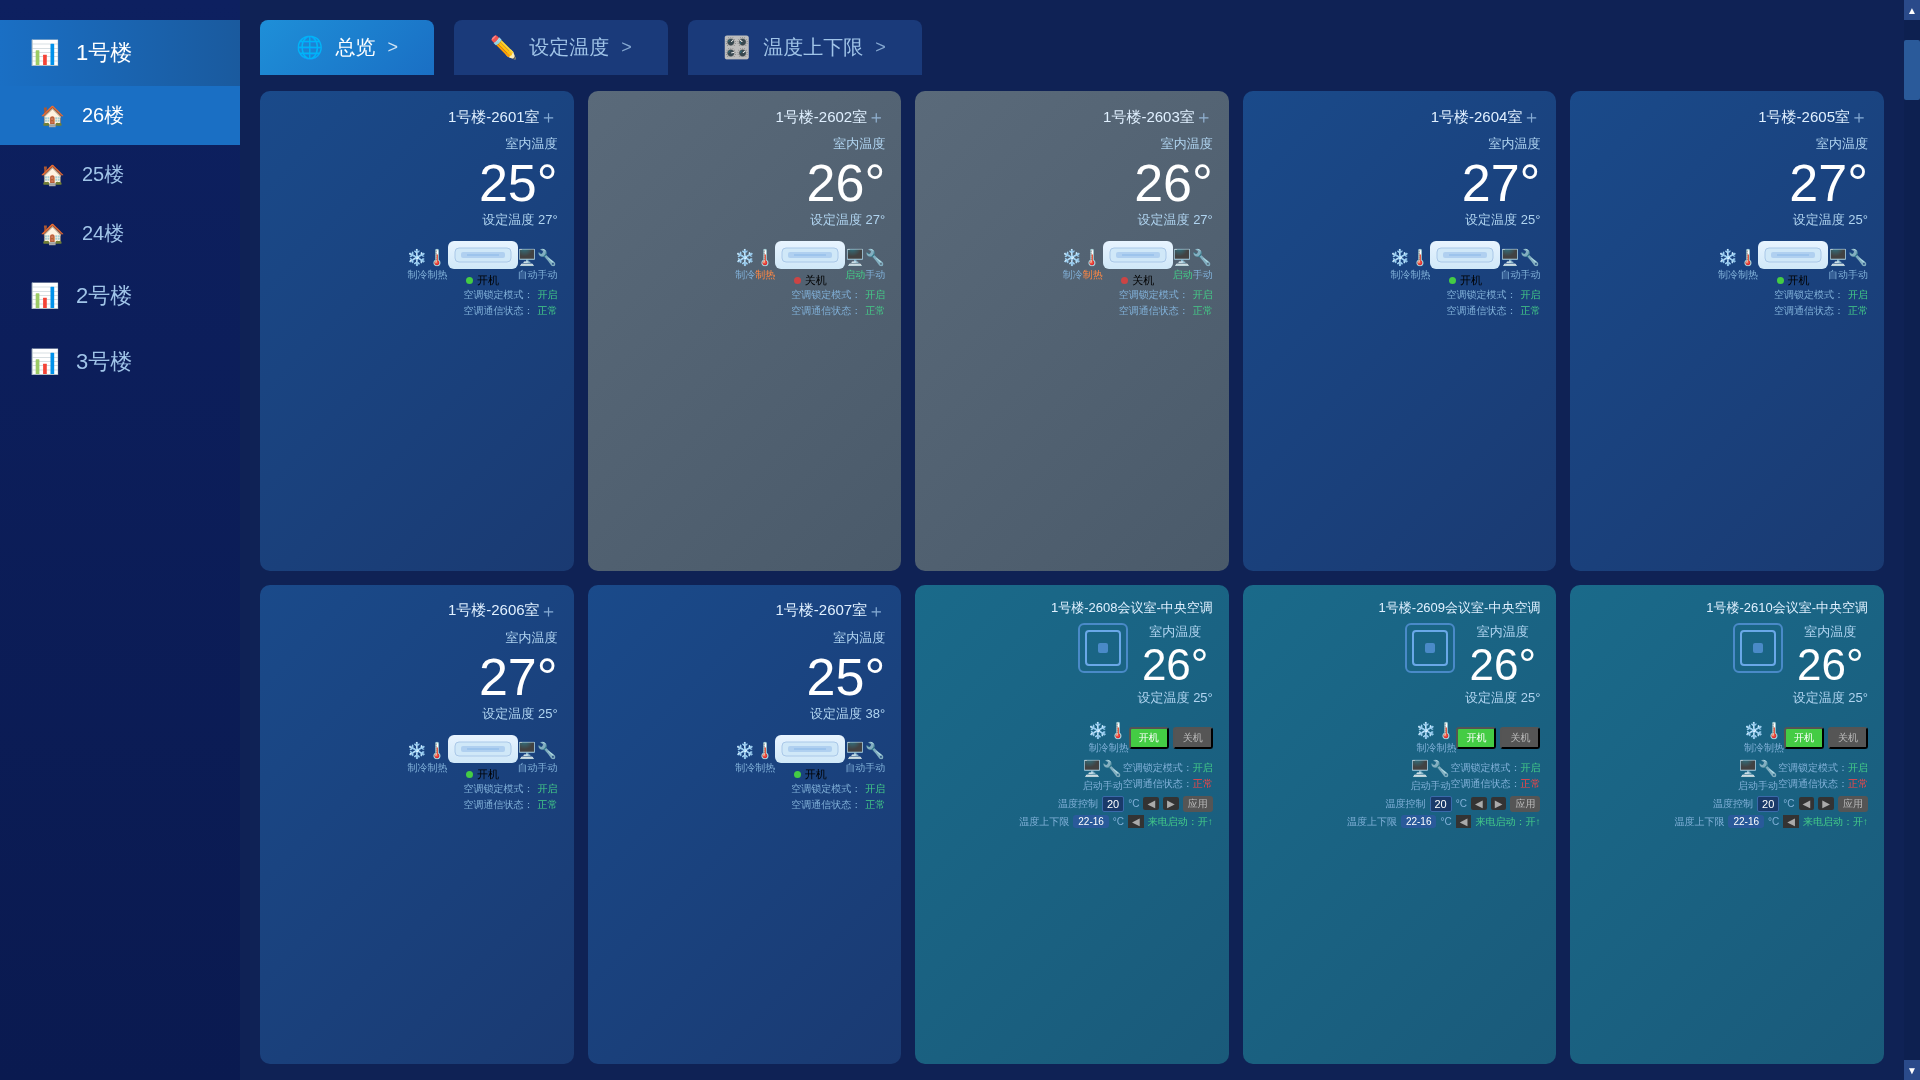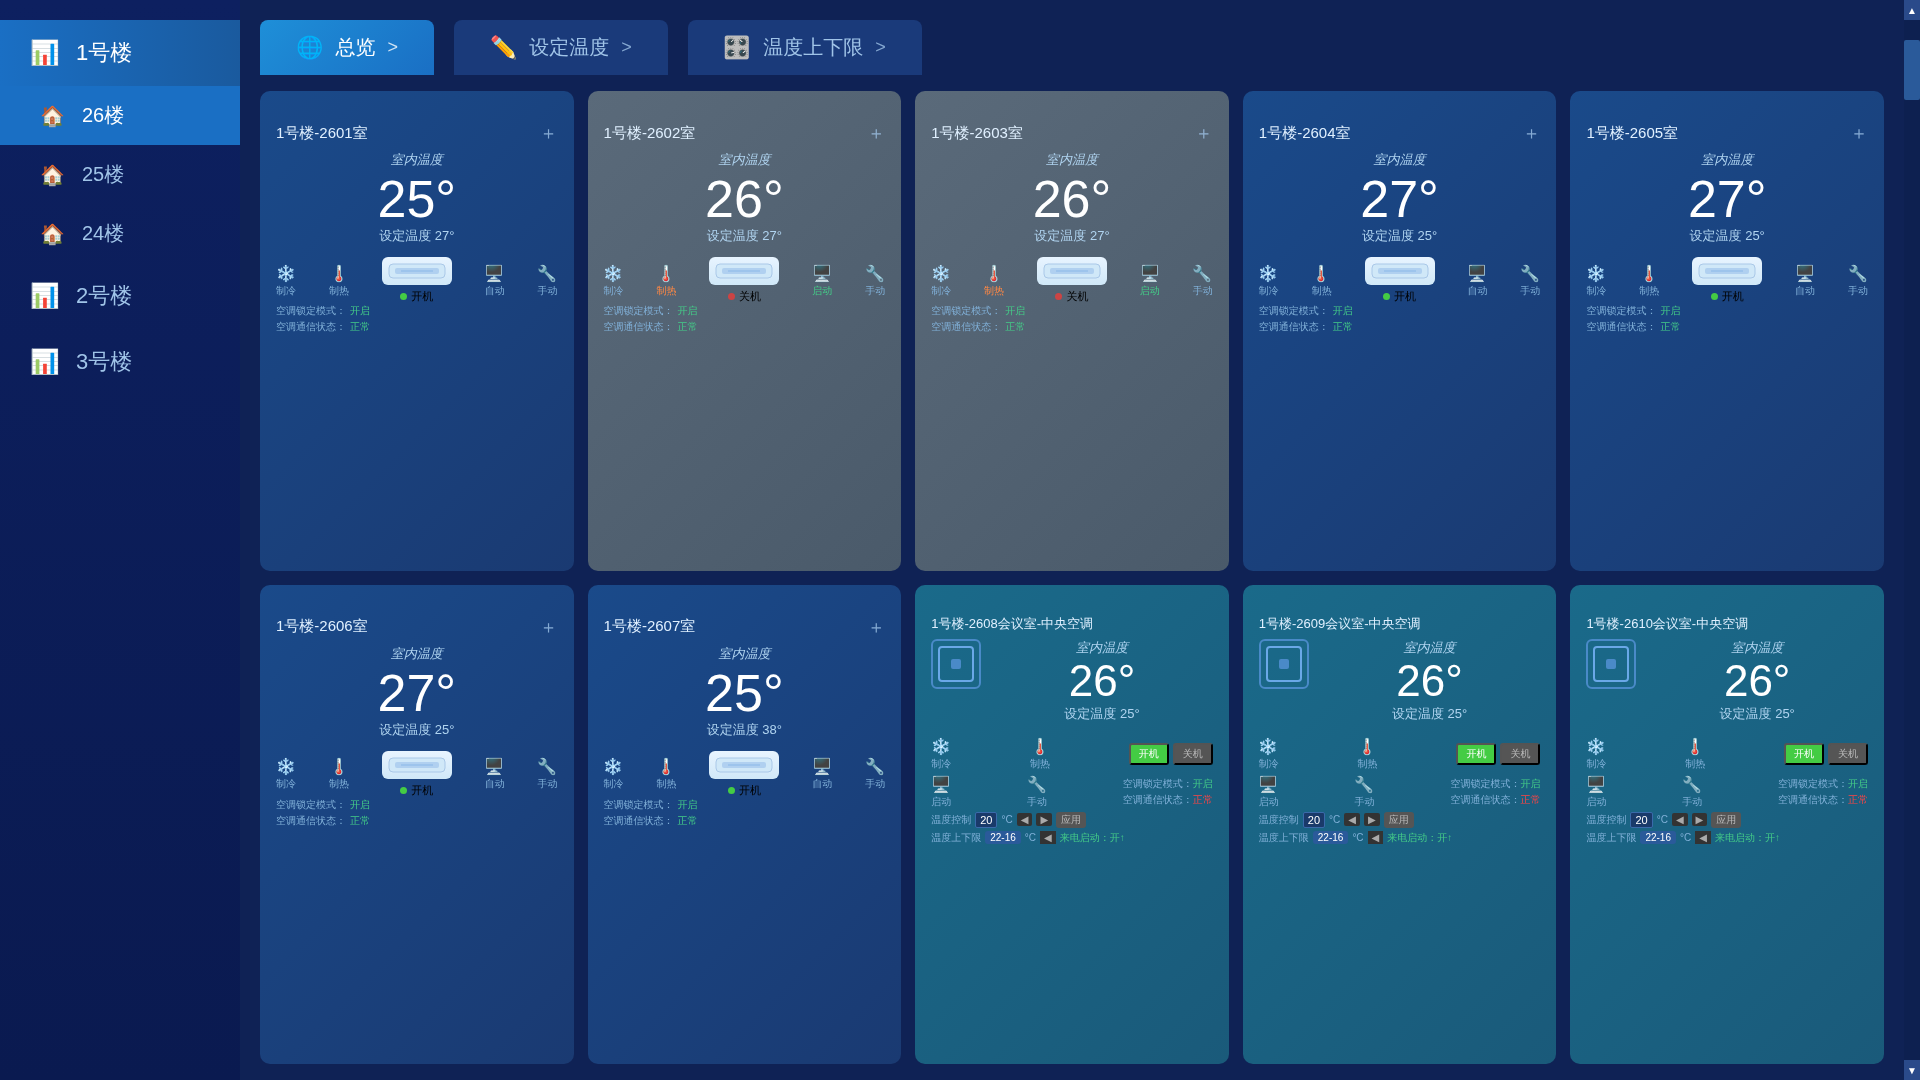--- a/index.html
+++ b/index.html
@@ -169,26 +169,27 @@
       display: grid;
       grid-template-columns: repeat(5, 1fr);
       grid-template-rows: repeat(2, 1fr);
       gap: 14px;
     }
 
     
     .room-card {
       background: linear-gradient(135deg, #1a4a8a 0%, #1a3a72 100%);
       border-radius: 10px;
-      padding: 30px 16px 12px;
+      padding: 14px 16px 12px;
       display: flex;
       flex-direction: column;
       position: relative;
       overflow: hidden;
       cursor: pointer;
+      align-items: flex-end;
     }
     .room-card.gray {
       background: linear-gradient(135deg, #5a6a7a 0%, #4a5a6a 100%);
     }
     .room-card.teal {
       background: linear-gradient(135deg, #1a6a8a 0%, #1a5a7a 100%);
     }
     .room-card-header {
       display: flex;
       justify-content: space-between;
@@ -204,21 +205,20 @@
       color: #a0c4e8;
       font-size: 18px;
       cursor: pointer;
       opacity: 0.8;
     }
     .temp-label {
       color: #b0d4f0;
       font-size: 13px;
       text-align: center;
       margin-bottom: 2px;
-      font-style: italic;
     }
     .temp-value {
       color: #fff;
       font-size: 52px;
       font-weight: 300;
       text-align: center;
       line-height: 1;
       margin: 2px 0;
     }
     .temp-set {

